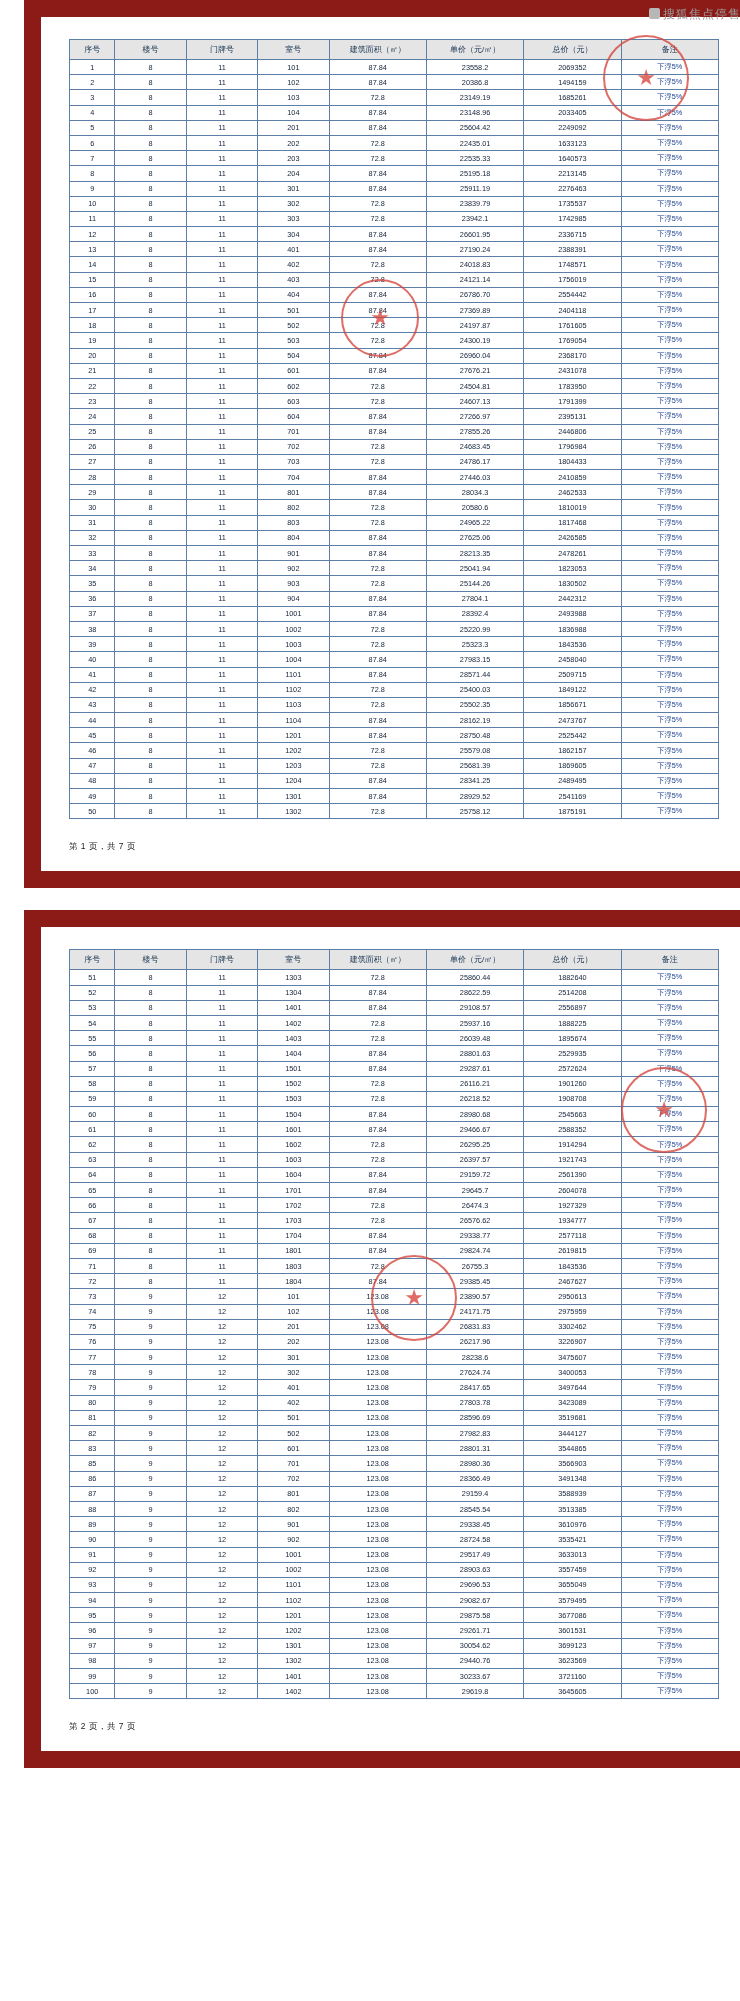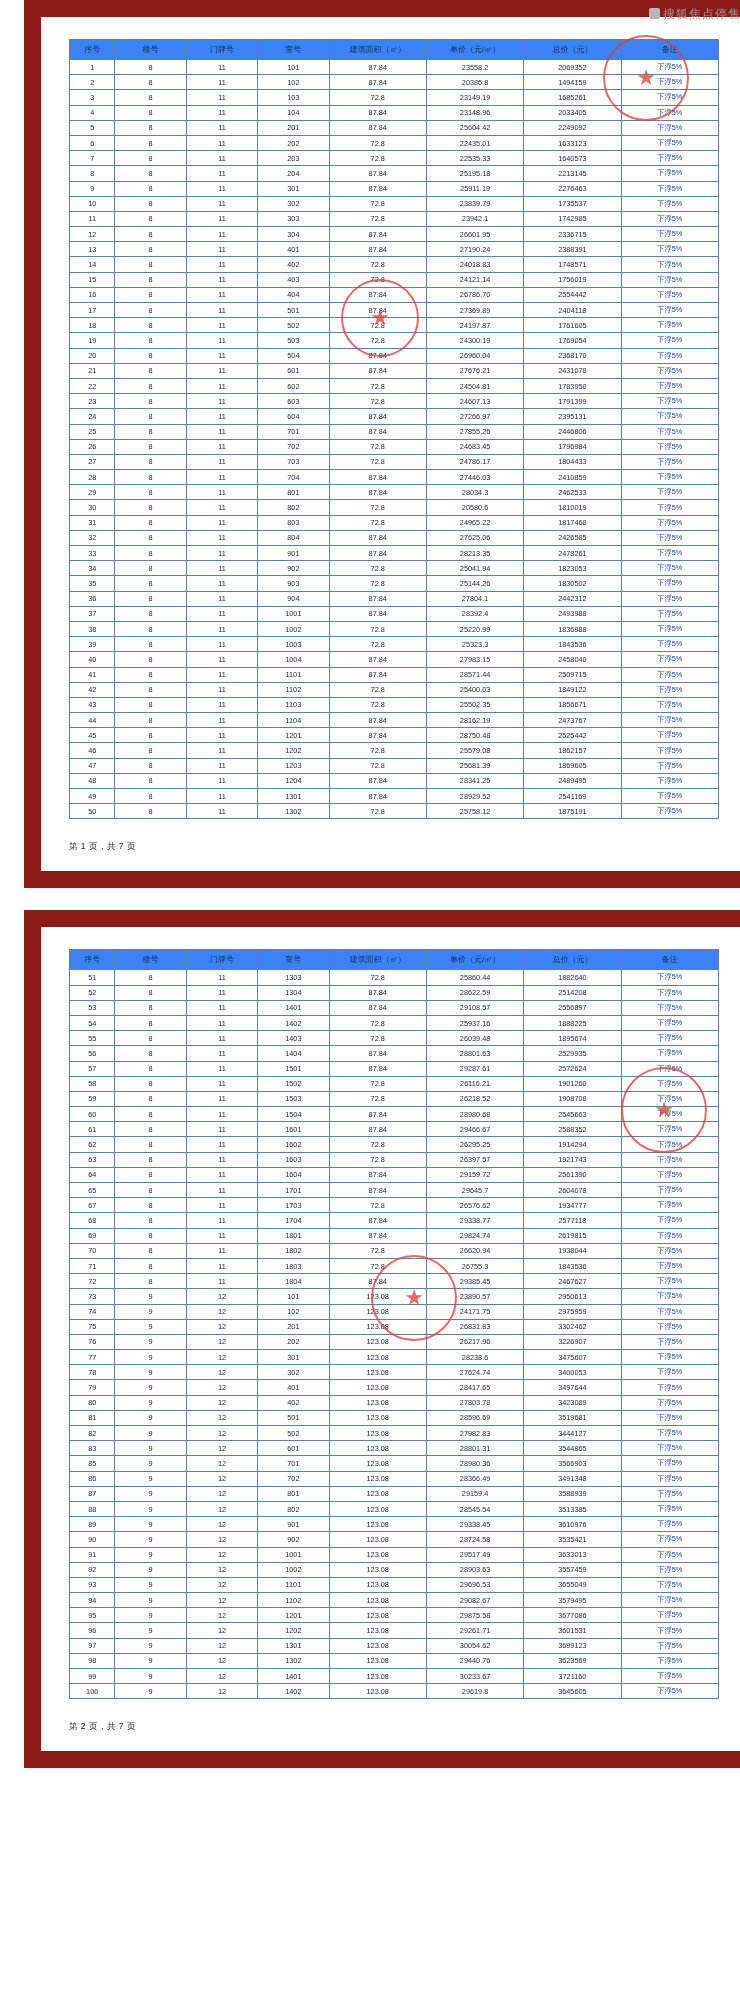--- a/index.html
+++ b/index.html
@@ -22,21 +22,21 @@
   .sheet-inner{padding:22px 28px 18px 28px;position:relative;}
   table.doc{
     border-collapse:collapse;
     width:100%;
     table-layout:fixed;
     font-size:7.4px;
     position:relative;
     z-index:5;
   }
   table.doc th{
-    background:#3b82f6;
+    background:#e5e5e5;
     border:1px solid #5b7fa6;
     font-weight:normal;
     font-size:8px;
     padding:4px 1px;
     text-align:center;
     color:#15314f;
   }
   table.doc td{
     border:1px solid #5b7fa6;
     text-align:center;
@@ -811,20 +811,30 @@
               <td>65</td>
               <td>8</td>
               <td>11</td>
               <td>1701</td>
               <td>87.84</td>
               <td>29645.7</td>
               <td>2604078</td>
               <td class="note">下浮5%</td>
             </tr>
             <tr>
+              <td>66</td>
+              <td>8</td>
+              <td>11</td>
+              <td>1702</td>
+              <td>72.8</td>
+              <td>26474.3</td>
+              <td>1927329</td>
+              <td class="note">下浮5%</td>
+            </tr>
+            <tr>
               <td>67</td>
               <td>8</td>
               <td>11</td>
               <td>1703</td>
               <td>72.8</td>
               <td>26576.62</td>
               <td>1934777</td>
               <td class="note">下浮5%</td>
             </tr>
             <tr>
@@ -838,30 +848,20 @@
               <td class="note">下浮5%</td>
             </tr>
             <tr>
               <td>69</td>
               <td>8</td>
               <td>11</td>
               <td>1801</td>
               <td>87.84</td>
               <td>29824.74</td>
               <td>2619815</td>
-              <td class="note">下浮5%</td>
-            </tr>
-            <tr>
-              <td>70</td>
-              <td>8</td>
-              <td>11</td>
-              <td>1802</td>
-              <td>72.8</td>
-              <td>26620.94</td>
-              <td>1938044</td>
               <td class="note">下浮5%</td>
             </tr>
             <tr>
               <td>71</td>
               <td>8</td>
               <td>11</td>
               <td>1803</td>
               <td>72.8</td>
               <td>26755.3</td>
               <td>1843536</td>

